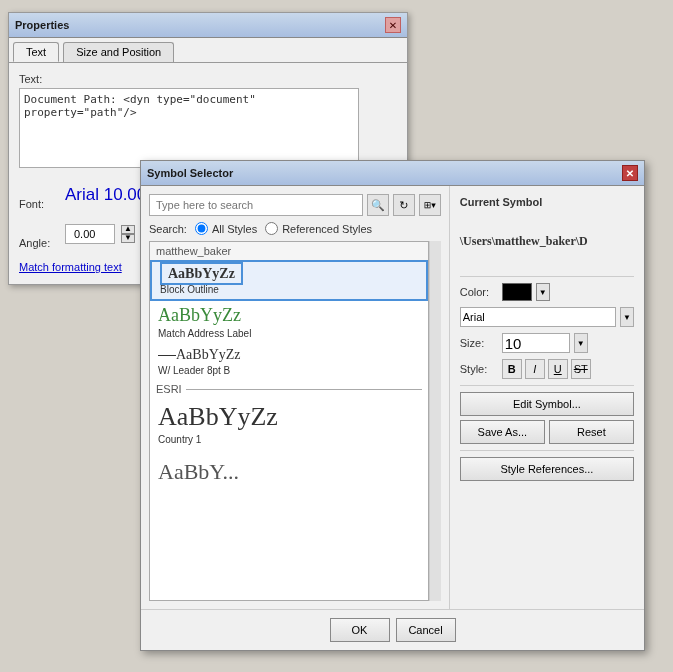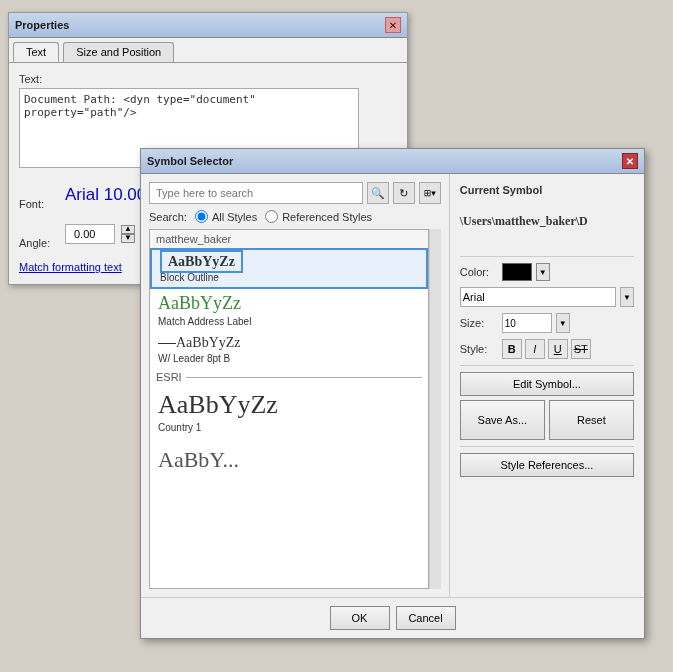--- a/index.html
+++ b/index.html
@@ -132,21 +132,21 @@
       text-decoration: underline;
       font-size: 11px;
       cursor: pointer;
       margin-top: 12px;
       display: inline-block;
     }
 
     
     .symbol-window {
       position: absolute;
-      top: 148px;
+      top: 160px;
       left: 140px;
       width: 505px;
       background: #f0f0f0;
       border: 1px solid #888;
       box-shadow: 3px 3px 8px rgba(0,0,0,0.35);
       z-index: 10;
     }
     .symbol-titlebar {
       background: linear-gradient(to bottom, #c8d8eb, #a8bee0);
       padding: 4px 6px;
@@ -321,21 +321,21 @@
 
     
     .symbol-right {
       width: 195px;
       padding: 10px;
     }
     .current-symbol-title {
       font-size: 11px;
       font-weight: bold;
       color: #333;
-      margin-bottom: 0;
+      margin-bottom: 8px;
     }
     .current-symbol-preview {
       height: 50px;
       display: flex;
       align-items: center;
       font-size: 13px;
       color: #333;
       margin-bottom: 10px;
       word-break: break-all;
     }
@@ -381,24 +381,24 @@
       height: 20px;
       border: 1px solid #aaa;
       background: #e4e4e4;
       display: flex;
       align-items: center;
       justify-content: center;
       font-size: 8px;
       cursor: pointer;
     }
     .size-select {
-      width: 50px;
+      width: 68px;
       height: 20px;
       border: 1px solid #aaa;
-      font-size: 10px;
+      font-size: 15px;
       background: #fff;
       padding: 1px 2px;
     }
     .size-dropdown-arrow {
       width: 14px;
       height: 20px;
       border: 1px solid #aaa;
       background: #e4e4e4;
       display: flex;
       align-items: center;
@@ -435,21 +435,21 @@
       cursor: pointer;
       margin-bottom: 4px;
     }
     .btn-row {
       display: flex;
       gap: 4px;
       margin-bottom: 4px;
     }
     .btn-half {
       flex: 1;
-      height: 40px;
+      height: 24px;
       border: 1px solid #888;
       background: linear-gradient(to bottom, #f5f5f5, #e0e0e0);
       font-size: 11px;
       cursor: pointer;
     }
 
     .bottom-btn-row {
       display: flex;
       justify-content: center;
       gap: 6px;

